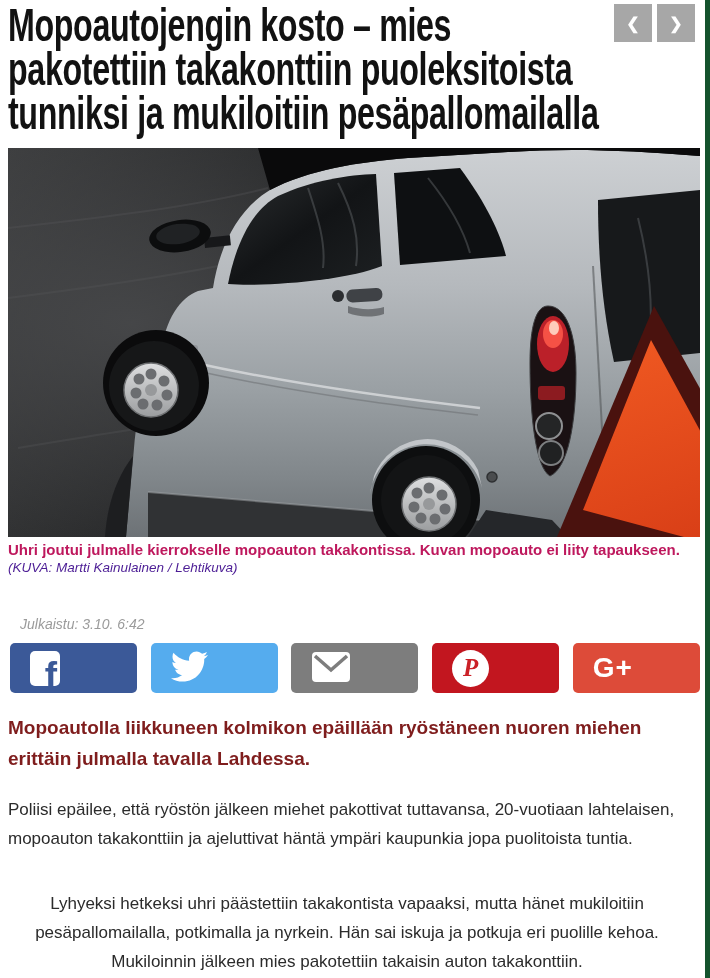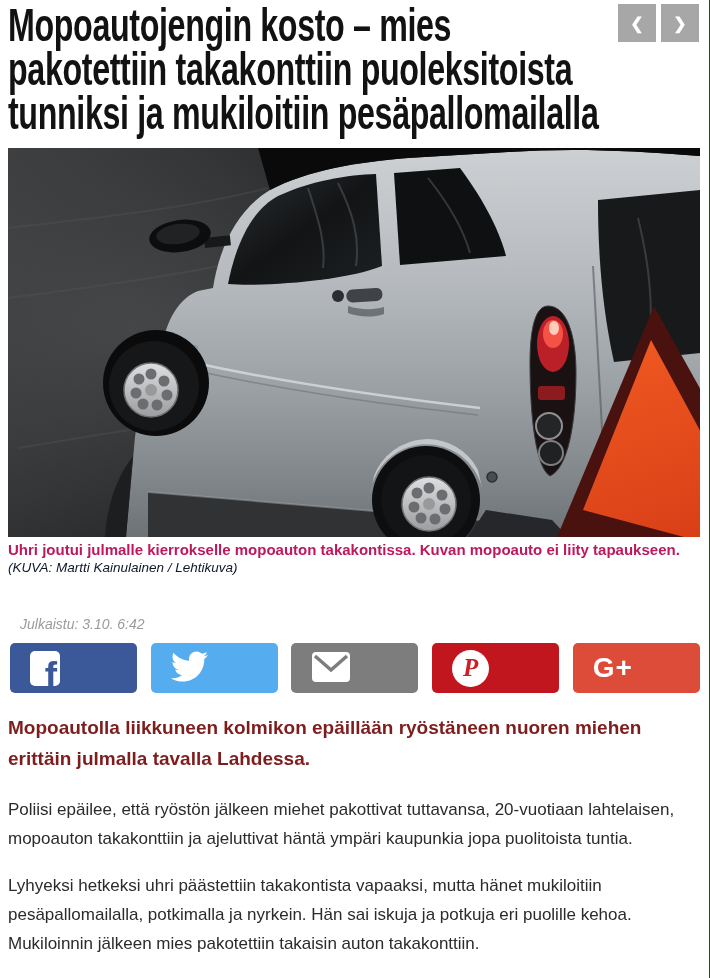--- a/index.html
+++ b/index.html
@@ -1,53 +1,53 @@
 <!DOCTYPE html>
 <html><head>
 <meta charset="utf-8">
 <style>
   html,body{margin:0;padding:0;background:#fff;}
   body{width:710px;height:978px;overflow:hidden;font-family:"Liberation Sans",sans-serif;}
-  .page{position:relative;width:710px;height:978px;background:#fff;box-sizing:border-box;border-right:1px solid #14532d;}
+  .page{position:relative;width:710px;height:978px;background:#fff;box-sizing:border-box;border-right:5px solid #14532d;}
 
   
   .headline{position:absolute;left:8px;top:3px;margin:0;width:1010px;
     transform:scaleX(0.70);transform-origin:0 0;
     font-size:46px;line-height:44px;font-weight:700;letter-spacing:-0.5px;color:#121212;
     white-space:pre-line;font-family:"Liberation Sans",sans-serif;}
 
   
   .pager{position:absolute;top:4px;right:10px;display:flex;gap:5px;}
   .pager button{width:38px;height:38px;background:#a7a7a7;border:none;color:#fff;
     font-size:16px;font-weight:700;display:flex;align-items:center;justify-content:center;cursor:pointer;padding:0;}
 
   
   .photo{position:absolute;left:8px;top:148px;width:692px;height:389px;background:#141415;overflow:hidden;}
   .photo svg{display:block;width:692px;height:389px;}
 
   .caption{position:absolute;left:8px;top:541px;margin:0;font-size:15px;font-weight:700;color:#be185d;width:692px;}
-  .credit{position:absolute;left:8px;top:560px;margin:0;font-size:13.5px;font-style:italic;color:#0f172a;}
+  .credit{position:absolute;left:8px;top:560px;margin:0;font-size:13.5px;font-style:italic;color:#4c1d95;}
   .published{position:absolute;left:8px;top:604px;margin:12px;font-size:14px;font-style:italic;color:#9b9b9b;}
 
   
   .share{position:absolute;left:10px;top:643px;display:flex;gap:13.7px;}
   .share-btn{width:127px;height:50px;border-radius:5px;border:none;display:flex;align-items:center;
     padding:0 0 0 20px;cursor:pointer;box-sizing:border-box;}
   .fb-badge{position:relative;width:30px;height:35px;background:#fff;border-radius:5px;overflow:hidden;}
   .fb-f{position:absolute;bottom:-8px;right:3px;font-size:37px;font-weight:700;color:#3b5998;line-height:1;}
   .pin-badge{width:37px;height:37px;border-radius:50%;background:#fff;color:#cb2027;
     font-weight:700;font-size:25px;font-family:"Liberation Serif",serif;font-style:italic;
     display:flex;align-items:center;justify-content:center;}
   .gplus-glyph{color:#fff;font-weight:700;font-size:28px;letter-spacing:1px;line-height:1;}
 
   
   .lead{position:absolute;left:8px;top:712px;width:640px;margin:0;font-size:19px;font-weight:700;line-height:31px;color:#7f1d1d;}
   .para{position:absolute;left:8px;width:678px;margin:0;font-size:17px;line-height:29px;color:#2b2b2b;}
   .para-1{top:795px;}
-  .para-2{top:871px;}
+  .para-2{top:889px;text-align:center;}
 </style>
 </head>
 <body>
 
 <div class="page">
 
   <h1 class="headline">Mopoautojengin kosto – mies
 pakotettiin takakonttiin puoleksitoista
 tunniksi ja mukiloitiin pesäpallomailalla</h1>
 

